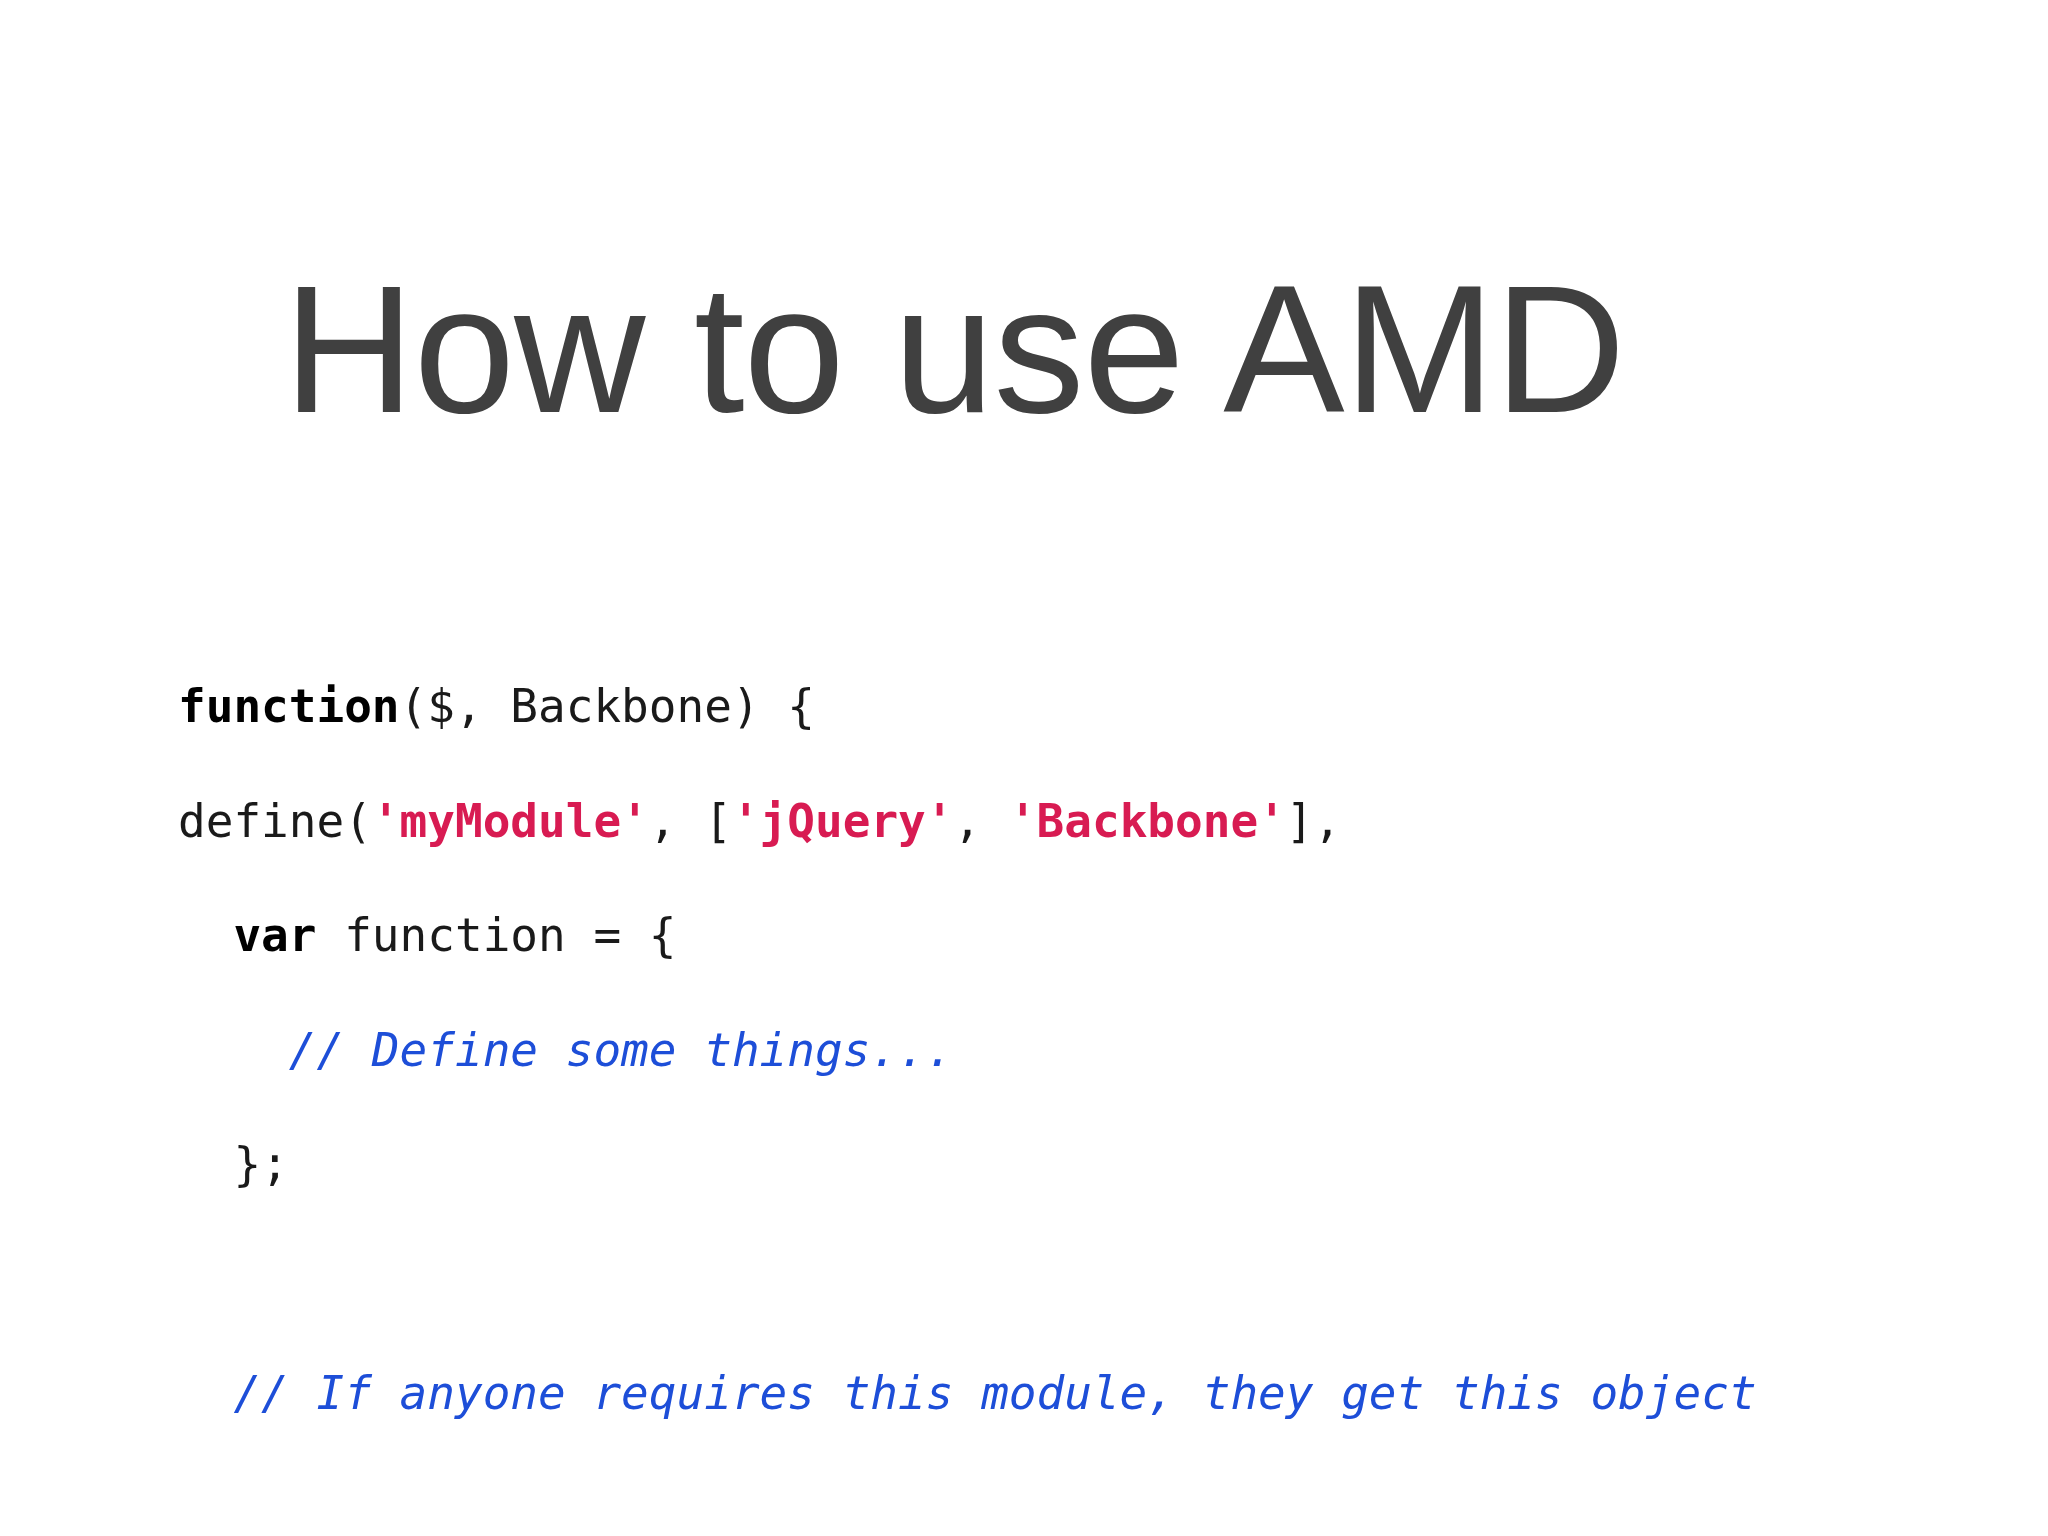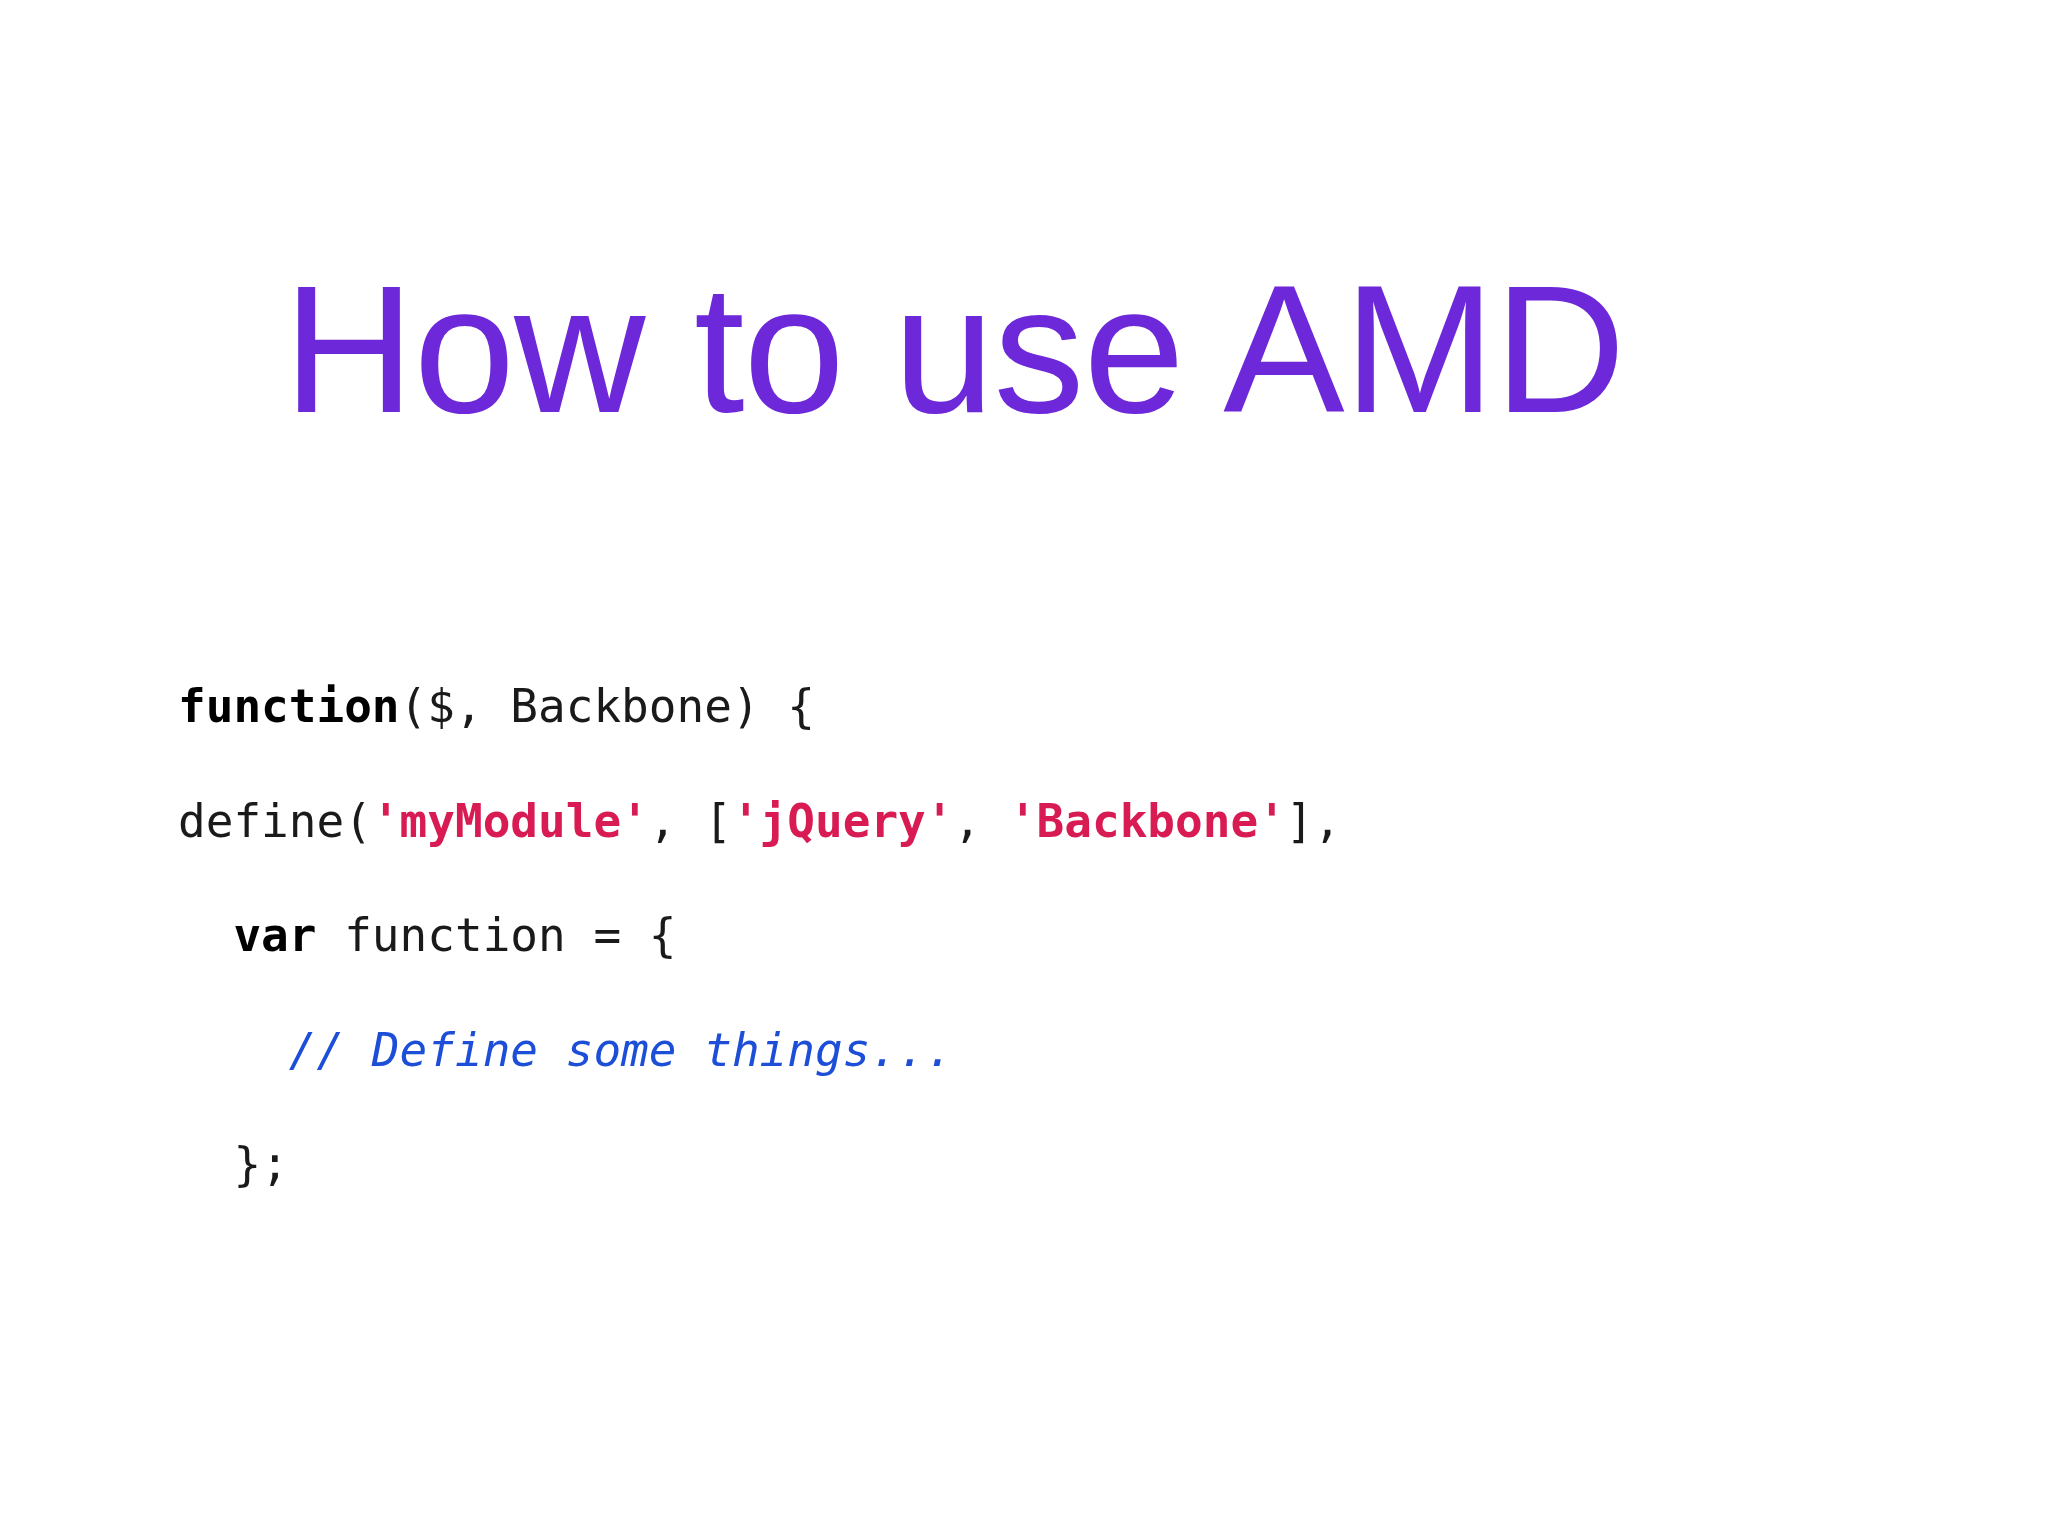--- a/index.html
+++ b/index.html
@@ -28,21 +28,21 @@
     position: absolute;
     left: 0;
     top: 132px;
     width: 1908px;
     text-align: center;
     font-family: "Liberation Sans", "DejaVu Sans", sans-serif;
     font-weight: 400;
     font-size: 182px;
     line-height: 1.05;
     letter-spacing: -1px;
-    color: #6d28d9;
+    color: #404040;
     white-space: nowrap;
     user-select: none;
   }
 
   
   .code-block {
     position: absolute;
     left: 178px;
     top: 632px;
     font-family: "DejaVu Sans Mono", "Liberation Mono", monospace;
@@ -72,16 +72,17 @@
 <div class="slide">
 
   <h1 class="slide-title">How to use AMD</h1>
 
   <pre class="code-block" id="code-block"><span class="code-line"><span class="tok-keyword">function</span><span class="tok-plain">($, Backbone) {</span></span>
 <span class="code-line"><span class="tok-plain">define(</span><span class="tok-string">'myModule'</span><span class="tok-plain">, [</span><span class="tok-string">'jQuery'</span><span class="tok-plain">, </span><span class="tok-string">'Backbone'</span><span class="tok-plain">],</span></span>
 <span class="code-line"><span class="tok-plain">  </span><span class="tok-keyword">var</span><span class="tok-plain"> function = {</span></span>
 <span class="code-line"><span class="tok-plain">    </span><span class="tok-comment">// Define some things...</span></span>
 <span class="code-line"><span class="tok-plain">  };</span></span>
 <span class="code-line blank">&nbsp;</span>
+<span class="code-line"><span class="tok-plain">  </span><span class="tok-comment">// If anyone requires this module, they get this object</span></span>
 
 </pre>
 
 </div>
 
 </body></html>

